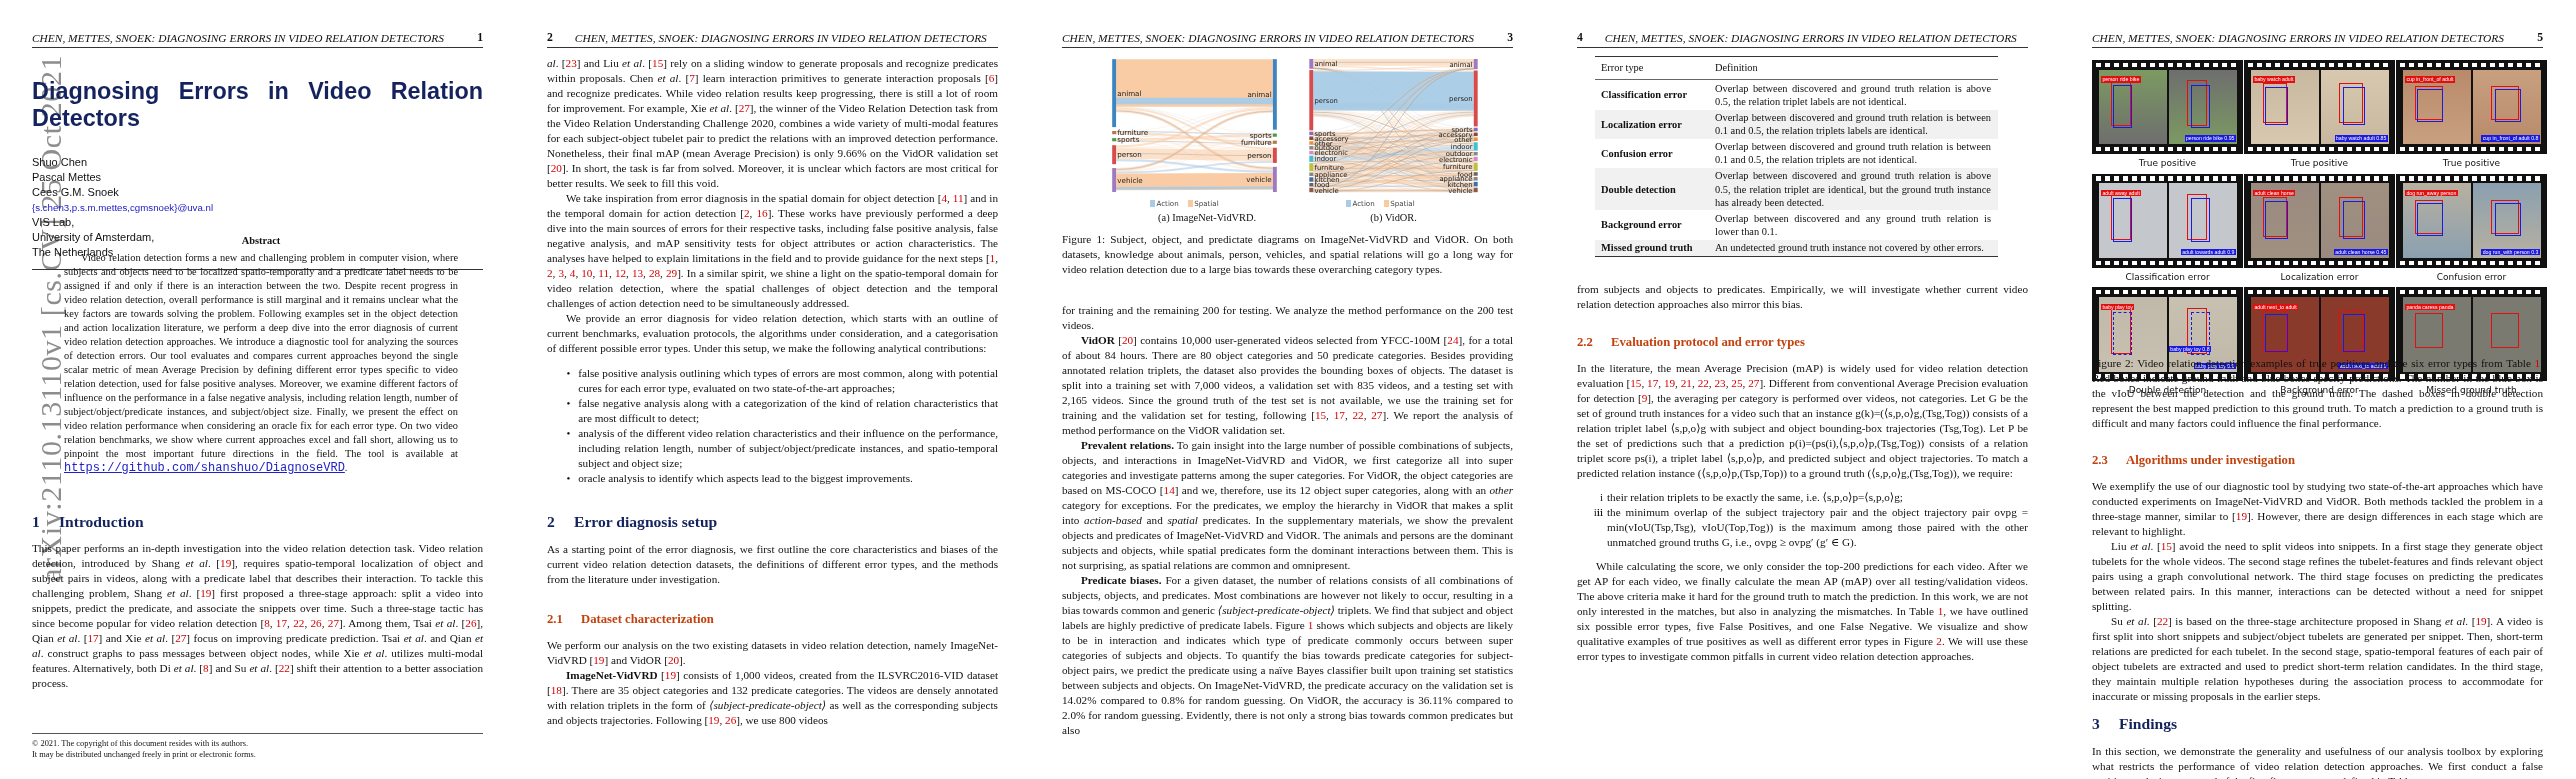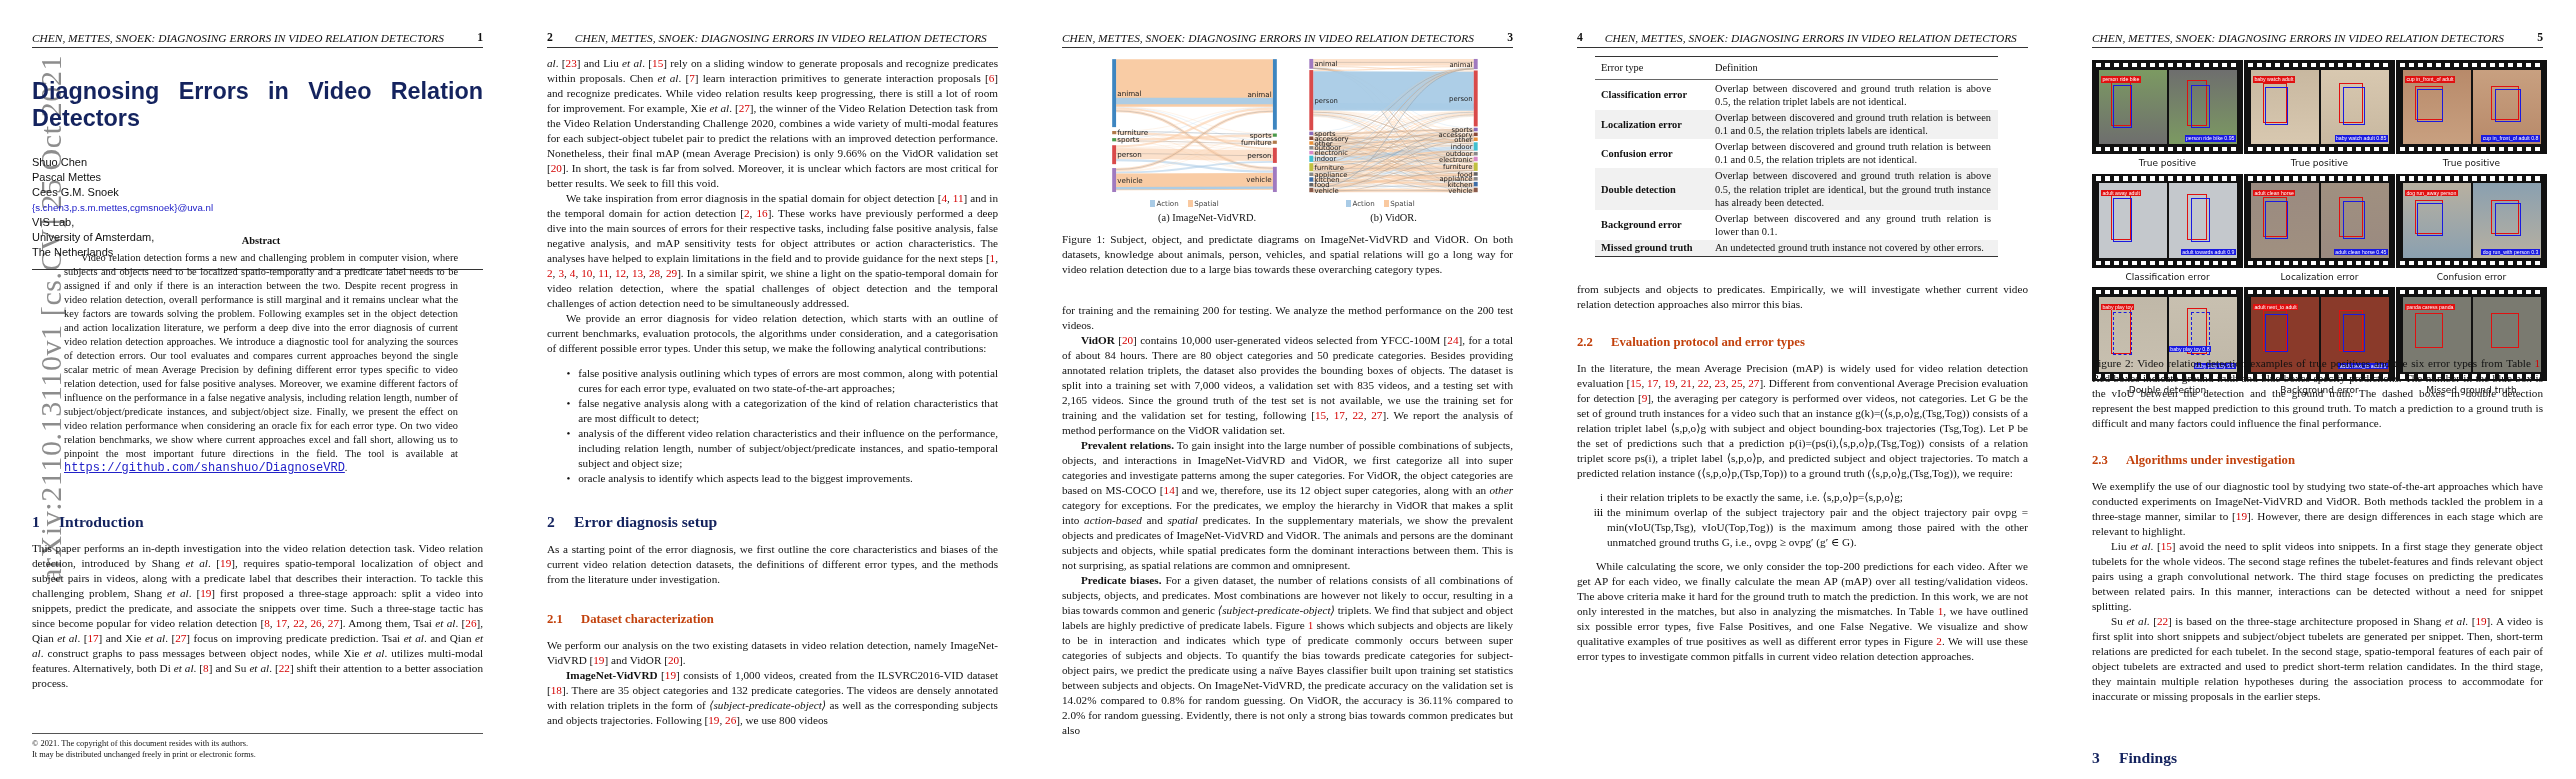--- a/index.html
+++ b/index.html
@@ -688,18 +688,18 @@
           <div class="film-cap">Background error</div>
           <div class="film-cap">Missed ground truth</div>
         </div>
       </div>
     <div class="body" style="top:356px;">
       <p class="caption rich"><span>Figure 2: Video relation detection examples of true positives and the six error types from Table </span><span class="cite">1</span><span>. Red boxes indicate ground truth and blue boxes specify predictions. The number in the blue box is the vIoU between the detection and the ground truth. The dashed boxes in double detection represent the best mapped prediction to this ground truth. To match a prediction to a ground truth is difficult and many factors could influence the final performance.</span></p>
       <div class="subsec" style="margin-top:22px;"><span class="n">2.3</span><span>Algorithms under investigation</span></div>
       <p style="margin-top:10.4px;" class="rich"><span>We exemplify the use of our diagnostic tool by studying two state-of-the-art approaches which have conducted experiments on ImageNet-VidVRD and VidOR. Both methods tackled the problem in a three-stage manner, similar to [</span><span class="cite">19</span><span>]. However, there are design differences in each stage which are relevant to highlight.</span></p>
       <p class="ind rich"><span>Liu </span><span style="font-style: italic;">et al</span><span>. [</span><span class="cite">15</span><span>] avoid the need to split videos into snippets. In a first stage they generate object tubelets for the whole videos. The second stage refines the tubelet-features and finds relevant object pairs using a graph convolutional network. The third stage focuses on predicting the predicates between related pairs. In this manner, interactions can be detected without a need for snippet splitting.</span></p>
       <p class="ind rich"><span>Su </span><span style="font-style: italic;">et al</span><span>. [</span><span class="cite">22</span><span>] is based on the three-stage architecture proposed in Shang </span><span style="font-style: italic;">et al</span><span>. [</span><span class="cite">19</span><span>]. A video is first split into short snippets and subject/object tubelets are generated per snippet. Then, short-term relations are predicted for each tubelet. In the second stage, spatio-temporal features of each pair of object tubelets are extracted and used to predict short-term relation candidates. In the third stage, they maintain multiple relation hypotheses during the association process to accommodate for inaccurate or missing proposals in the earlier steps.</span></p>
-      <div class="sec" style="margin-top:44px;"><span class="n">3</span><span>Findings</span></div>
+      <div class="sec" style="margin-top:10px;"><span class="n">3</span><span>Findings</span></div>
       <p style="margin-top:10.4px;" class="rich"><span>In this section, we demonstrate the generality and usefulness of our analysis toolbox by exploring what restricts the performance of video relation detection approaches. We first conduct a false positive analysis, composed of the first five error types defined in Table </span></p>
     </div>
   </div>
 </div>
 
 
 </body></html>

